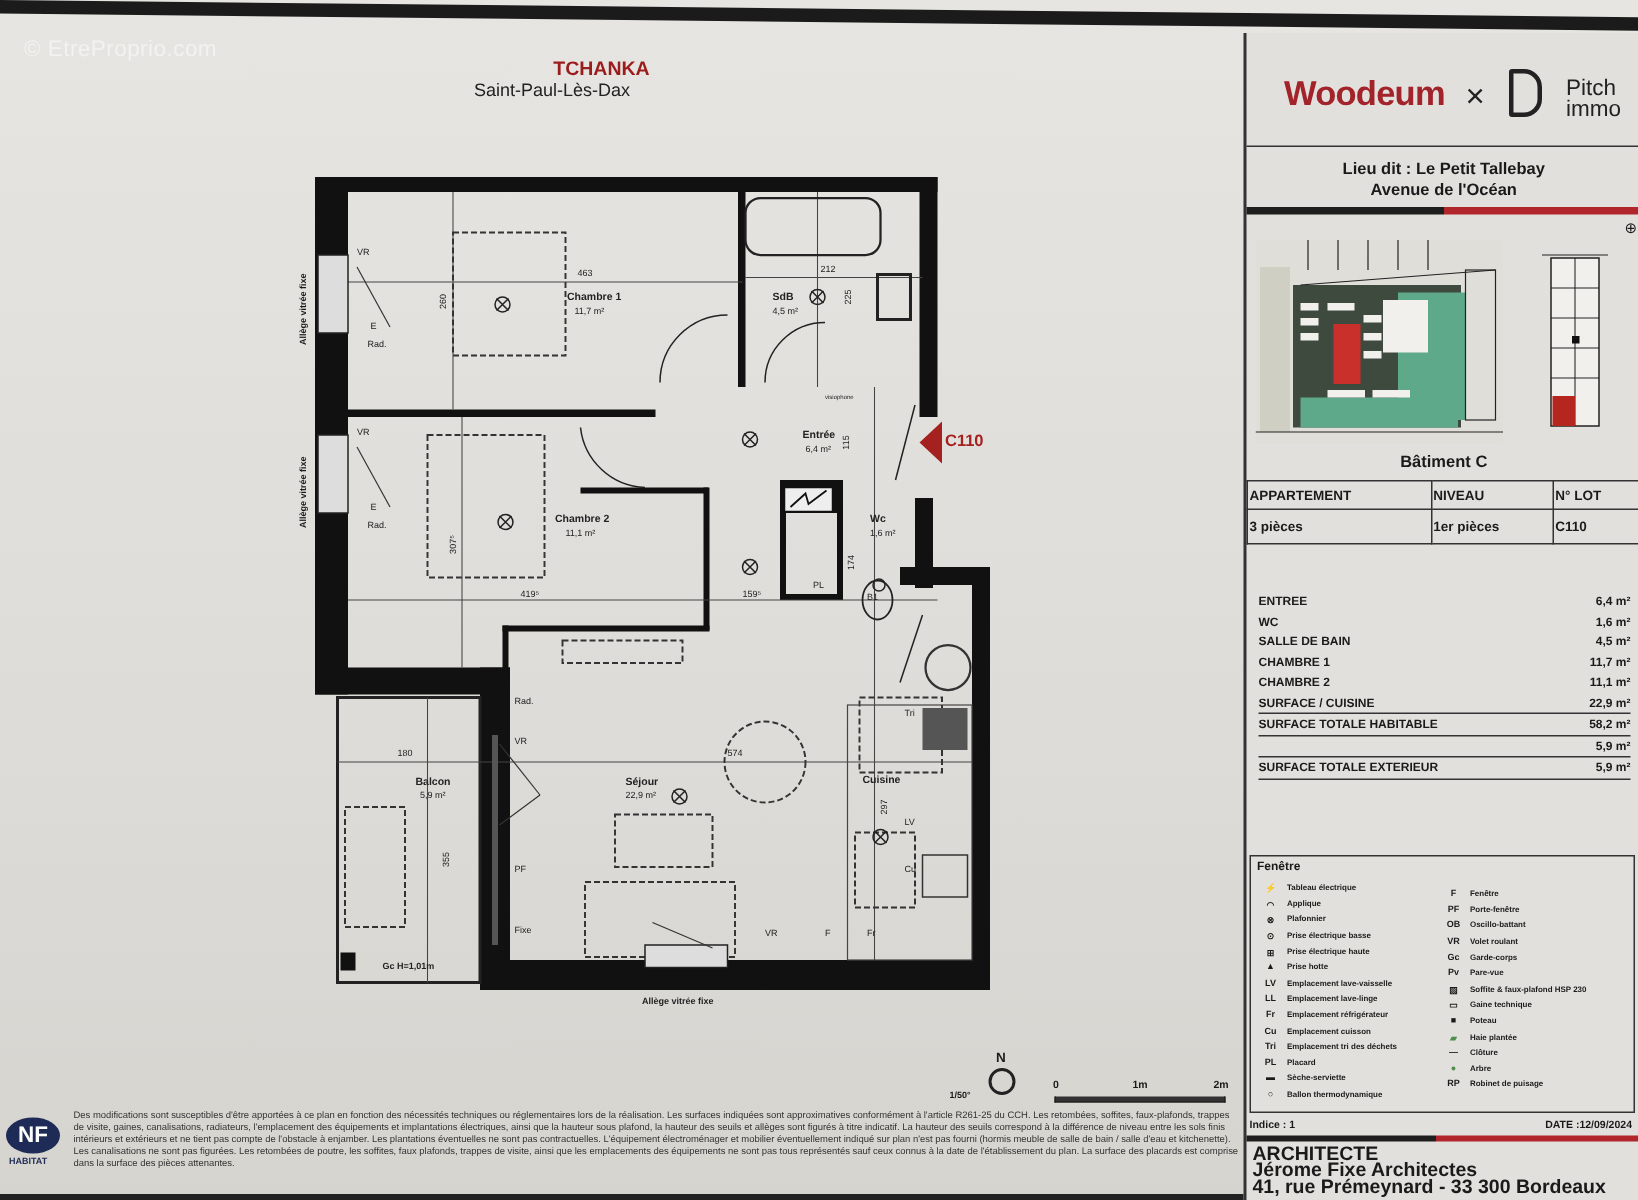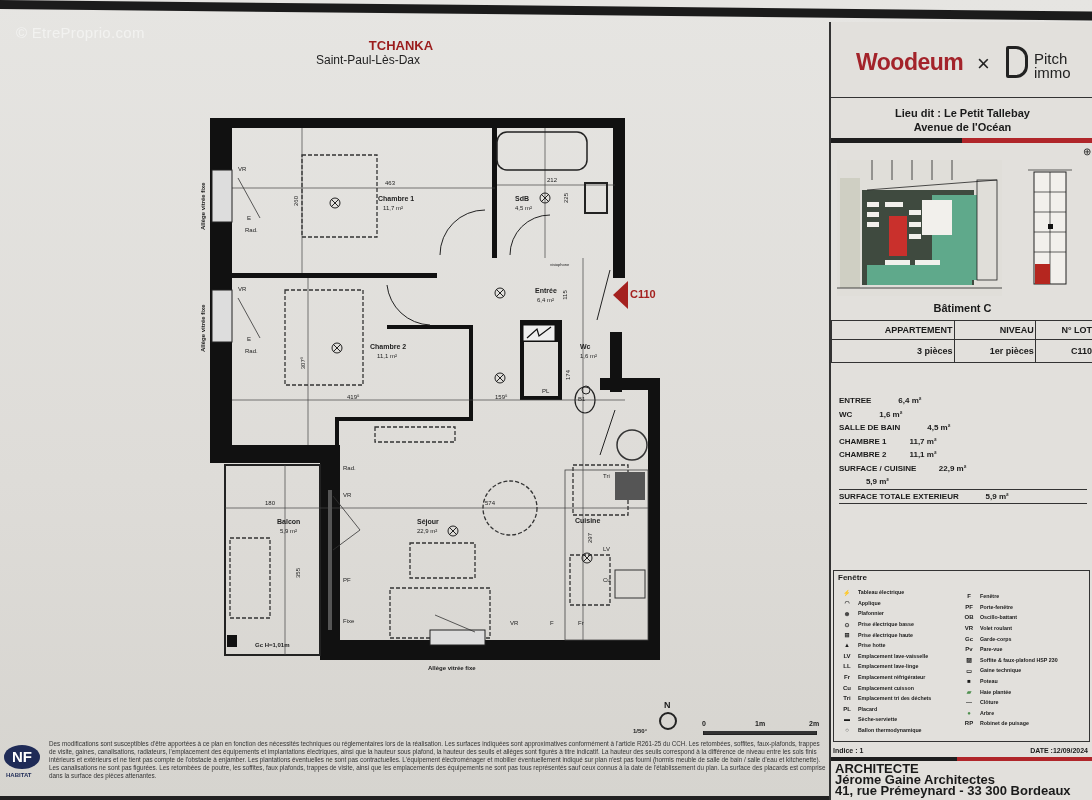--- a/index.html
+++ b/index.html
@@ -31,32 +31,32 @@
   .nf-sub{position:absolute;left:6px;top:772px;font-size:6px;font-weight:bold;color:#1f2b57;}
   .disclaimer{position:absolute;left:49px;top:740px;width:778px;font-size:6.3px;line-height:8px;color:#333;}
   .bottombar{position:absolute;left:0;top:796px;width:830px;height:4px;background:#222;}
 
   
   .panel{position:absolute;left:829px;top:22px;width:263px;height:778px;background:#e2e0dc;border-left:2px solid #333;}
   .logo-row{position:absolute;left:0;top:0;width:263px;height:75px;border-bottom:1.5px solid #333;}
   .woodeum{position:absolute;left:25px;top:27px;font-size:23px;font-weight:bold;color:#a3232a;letter-spacing:-0.5px;}
   .xmark{position:absolute;left:146px;top:29px;font-size:22px;color:#222;}
   .pitchP{position:absolute;left:175px;top:24px;width:22px;height:32px;border:3px solid #222;border-radius:2px 12px 12px 2px;box-sizing:border-box;}
-  .pitch{position:absolute;left:203px;top:30px;font-size:15px;line-height:14px;color:#222;}
+  .pitch{position:absolute;left:213px;top:30px;font-size:15px;line-height:14px;color:#222;}
   .lieu{position:absolute;left:0;top:84px;width:263px;text-align:center;font-size:11px;font-weight:bold;line-height:14px;}
   .redbar{position:absolute;left:0;top:116px;width:263px;height:5px;background:linear-gradient(90deg,#1e1e1e 0 50%,#b0262a 50% 100%);}
   .sitemap{position:absolute;left:6px;top:138px;width:165px;height:136px;}
   .bldg{position:absolute;left:197px;top:140px;width:44px;height:126px;}
   .compass-sm{position:absolute;left:252px;top:124px;font-size:10px;}
   .batiment{position:absolute;left:0;top:280px;width:263px;text-align:center;font-size:11px;font-weight:bold;}
   table.lot{position:absolute;left:0;top:298px;width:263px;border-collapse:collapse;font-size:9px;font-weight:bold;}
-  table.lot td{border:1px solid #333;text-align:right;height:20px;}
+  table.lot td{border:1px solid #333;text-align:left;height:20px;}
   table.lot tr:first-child td{height:16px;}
   .surf{position:absolute;left:8px;top:372px;width:248px;font-size:8px;font-weight:bold;}
-  .surf .row{display:flex;height:13.5px;line-height:13.5px;}
+  .surf .row{display:flex;justify-content:space-between;height:13.5px;line-height:13.5px;}
   .surf .row.tot{border-top:1px solid #333;border-bottom:1px solid #333;}
   .surf .val{width:50px;text-align:right;}
   .legend{position:absolute;left:2px;top:548px;width:257px;height:172px;border:1.5px solid #333;box-sizing:border-box;}
   .legend-title{position:absolute;left:4px;top:2px;font-size:8px;font-weight:bold;}
   .leg-col{position:absolute;top:16px;font-size:5.3px;font-weight:bold;}
   .leg-item{display:flex;align-items:center;height:10.6px;}
   .leg-sym{width:22px;font-size:6px;text-align:center;}
   .indice{position:absolute;left:2px;top:725px;font-size:7px;font-weight:bold;}
   .date{position:absolute;right:6px;top:725px;font-size:7px;font-weight:bold;}
   .redbar2{position:absolute;left:0;top:735px;width:263px;height:4px;background:linear-gradient(90deg,#1e1e1e 0 48%,#b0262a 48% 100%);}
@@ -343,20 +343,24 @@
           <span class="val">11,7  m²</span>
         </div>
       <div class="row">
           <span>CHAMBRE 2</span>
           <span class="val">11,1  m²</span>
         </div>
       <div class="row">
           <span>SURFACE / CUISINE</span>
           <span class="val">22,9  m²</span>
         </div>
+      <div class="row tot">
+          <span>SURFACE TOTALE HABITABLE</span>
+          <span class="val">58,2 m²</span>
+        </div>
       <div class="row">
           <span></span>
           <span class="val">5,9  m²</span>
         </div>
       <div class="row tot">
           <span>SURFACE TOTALE EXTERIEUR</span>
           <span class="val">5,9 m²</span>
         </div>
     </div>
 
@@ -474,17 +478,17 @@
             <span>Robinet de puisage</span>
           </div>
       </div>
     </div>
 
     <div class="indice">Indice : 1</div>
     <div class="date">DATE :12/09/2024</div>
     <div class="redbar2"></div>
     <div class="archi">
       <div>ARCHITECTE</div>
-      <div>Jérome Gaine Architectes</div>
+      <div>Jérome Fixe Architectes</div>
       <div>41, rue Prémeynard - 33 300 Bordeaux</div>
     </div>
   </div>
 </div>
 
 </body></html>

